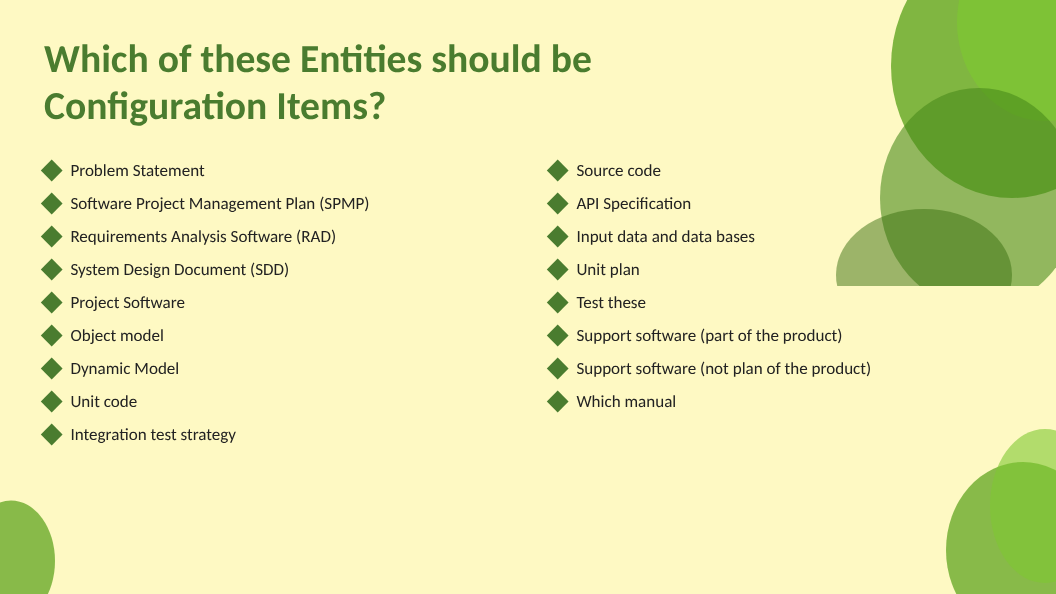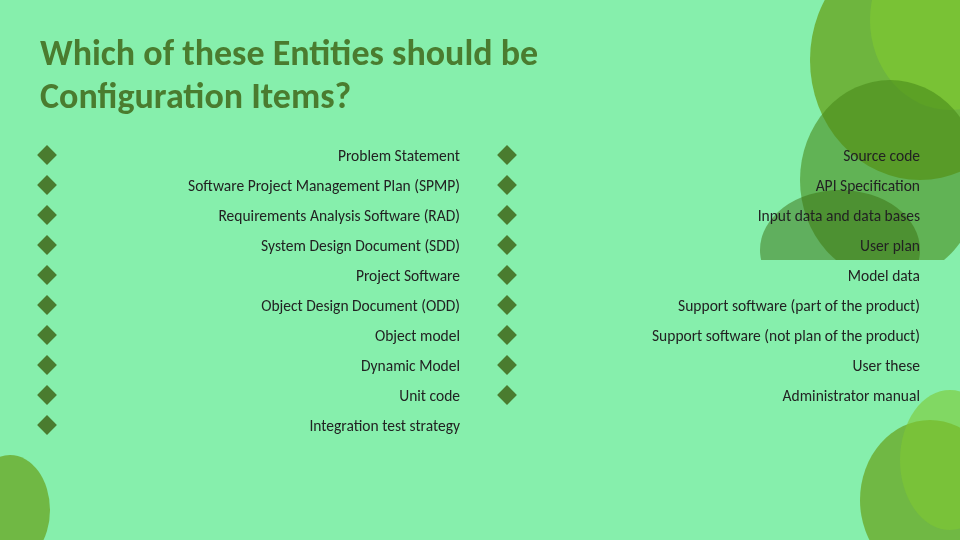--- a/index.html
+++ b/index.html
@@ -10,21 +10,21 @@
       overflow: hidden;
       font-family: 'Calibri', 'Segoe UI', Arial, sans-serif;
       background: #fff;
       position: relative;
     }
 
     .slide {
       width: 960px;
       height: 540px;
       position: relative;
-      background: #86efac;
+      background: #fef9c3;
       overflow: hidden;
     }
 
     
     .deco-top-right {
       position: absolute;
       top: 0;
       right: 0;
       width: 220px;
       height: 260px;
@@ -60,21 +60,20 @@
       font-weight: bold;
       color: #4a7c2f;
       line-height: 1.2;
       margin-bottom: 28px;
       font-family: 'Calibri', Arial, sans-serif;
     }
 
     .columns {
       display: flex;
       gap: 40px;
-      text-align: right;
     }
 
     .col {
       flex: 1;
     }
 
     .bullet-list {
       list-style: none;
       padding: 0;
     }
@@ -149,24 +148,20 @@
             <li>
               <span class="diamond"></span>
               <span class="text">System Design Document (SDD)</span>
             </li>
             <li>
               <span class="diamond"></span>
               <span class="text">Project Software</span>
             </li>
             <li>
               <span class="diamond"></span>
-              <span class="text">Object Design Document  (ODD)</span>
-            </li>
-            <li>
-              <span class="diamond"></span>
               <span class="text">Object model</span>
             </li>
             <li>
               <span class="diamond"></span>
               <span class="text">Dynamic Model</span>
             </li>
             <li>
               <span class="diamond"></span>
               <span class="text">Unit code</span>
             </li>
@@ -185,39 +180,35 @@
             <li>
               <span class="diamond"></span>
               <span class="text">API Specification</span>
             </li>
             <li>
               <span class="diamond"></span>
               <span class="text">Input data and data bases</span>
             </li>
             <li>
               <span class="diamond"></span>
-              <span class="text">User plan</span>
-            </li>
-            <li>
-              <span class="diamond"></span>
-              <span class="text">Model data</span>
+              <span class="text">Unit plan</span>
+            </li>
+            <li>
+              <span class="diamond"></span>
+              <span class="text">Test these</span>
             </li>
             <li>
               <span class="diamond"></span>
               <span class="text">Support software (part of the product)</span>
             </li>
             <li>
               <span class="diamond"></span>
               <span class="text">Support software (not plan of the product)</span>
             </li>
             <li>
               <span class="diamond"></span>
-              <span class="text">User these</span>
-            </li>
-            <li>
-              <span class="diamond"></span>
-              <span class="text">Administrator manual</span>
+              <span class="text">Which manual</span>
             </li>
           </ul>
       </div>
     </div>
   </div>
 </div>
 
 </body></html>

